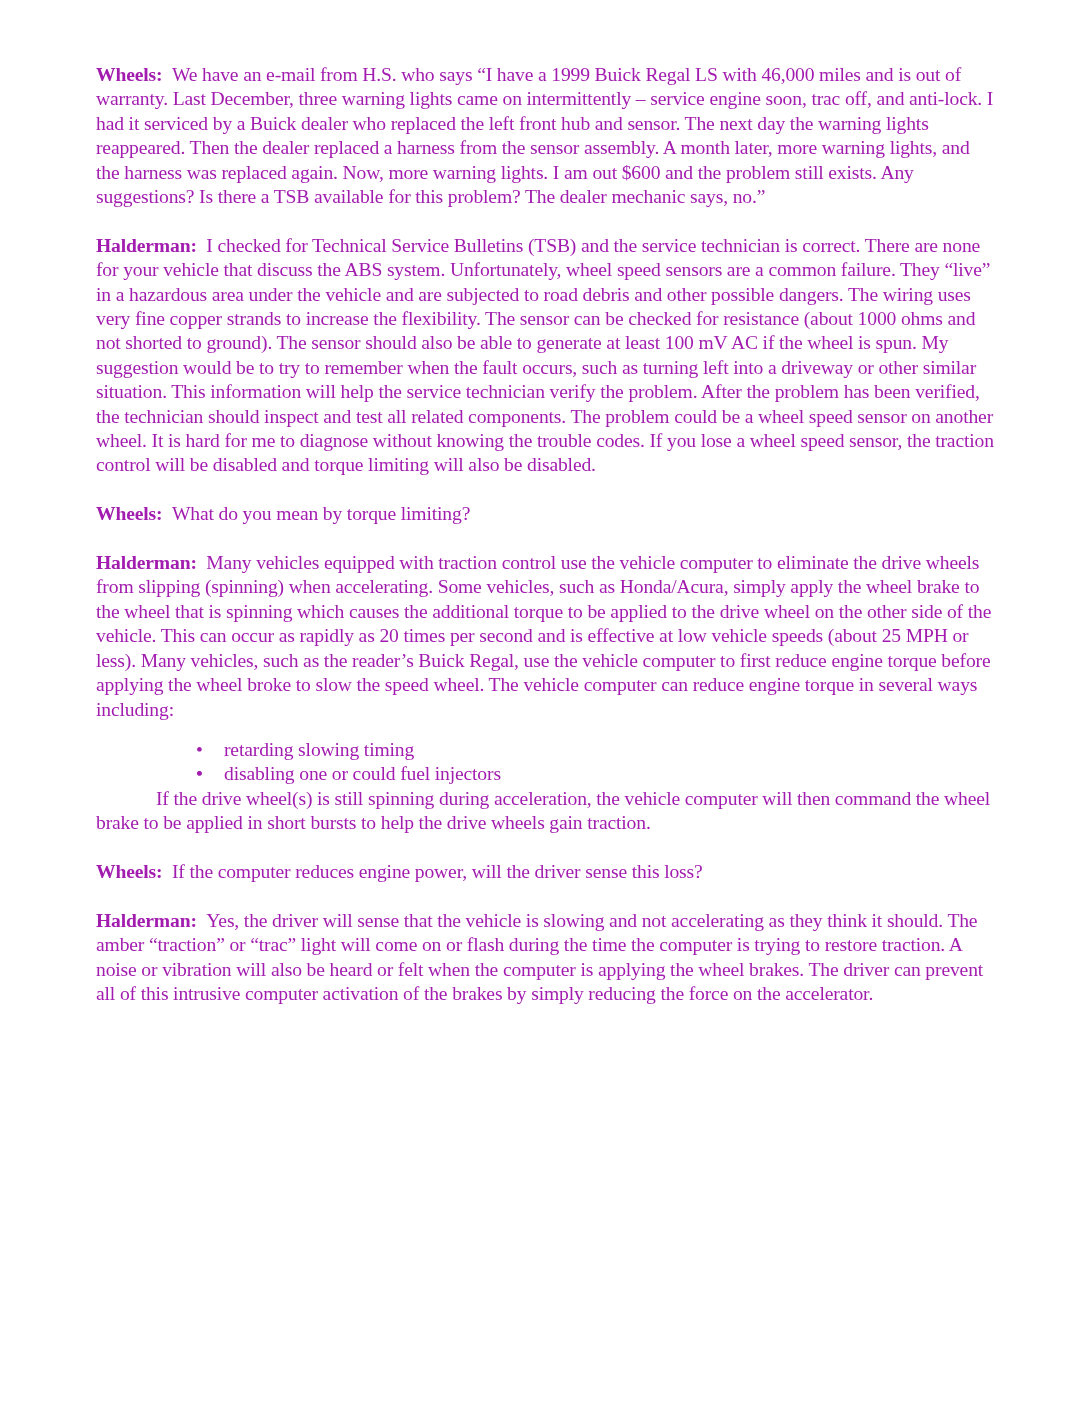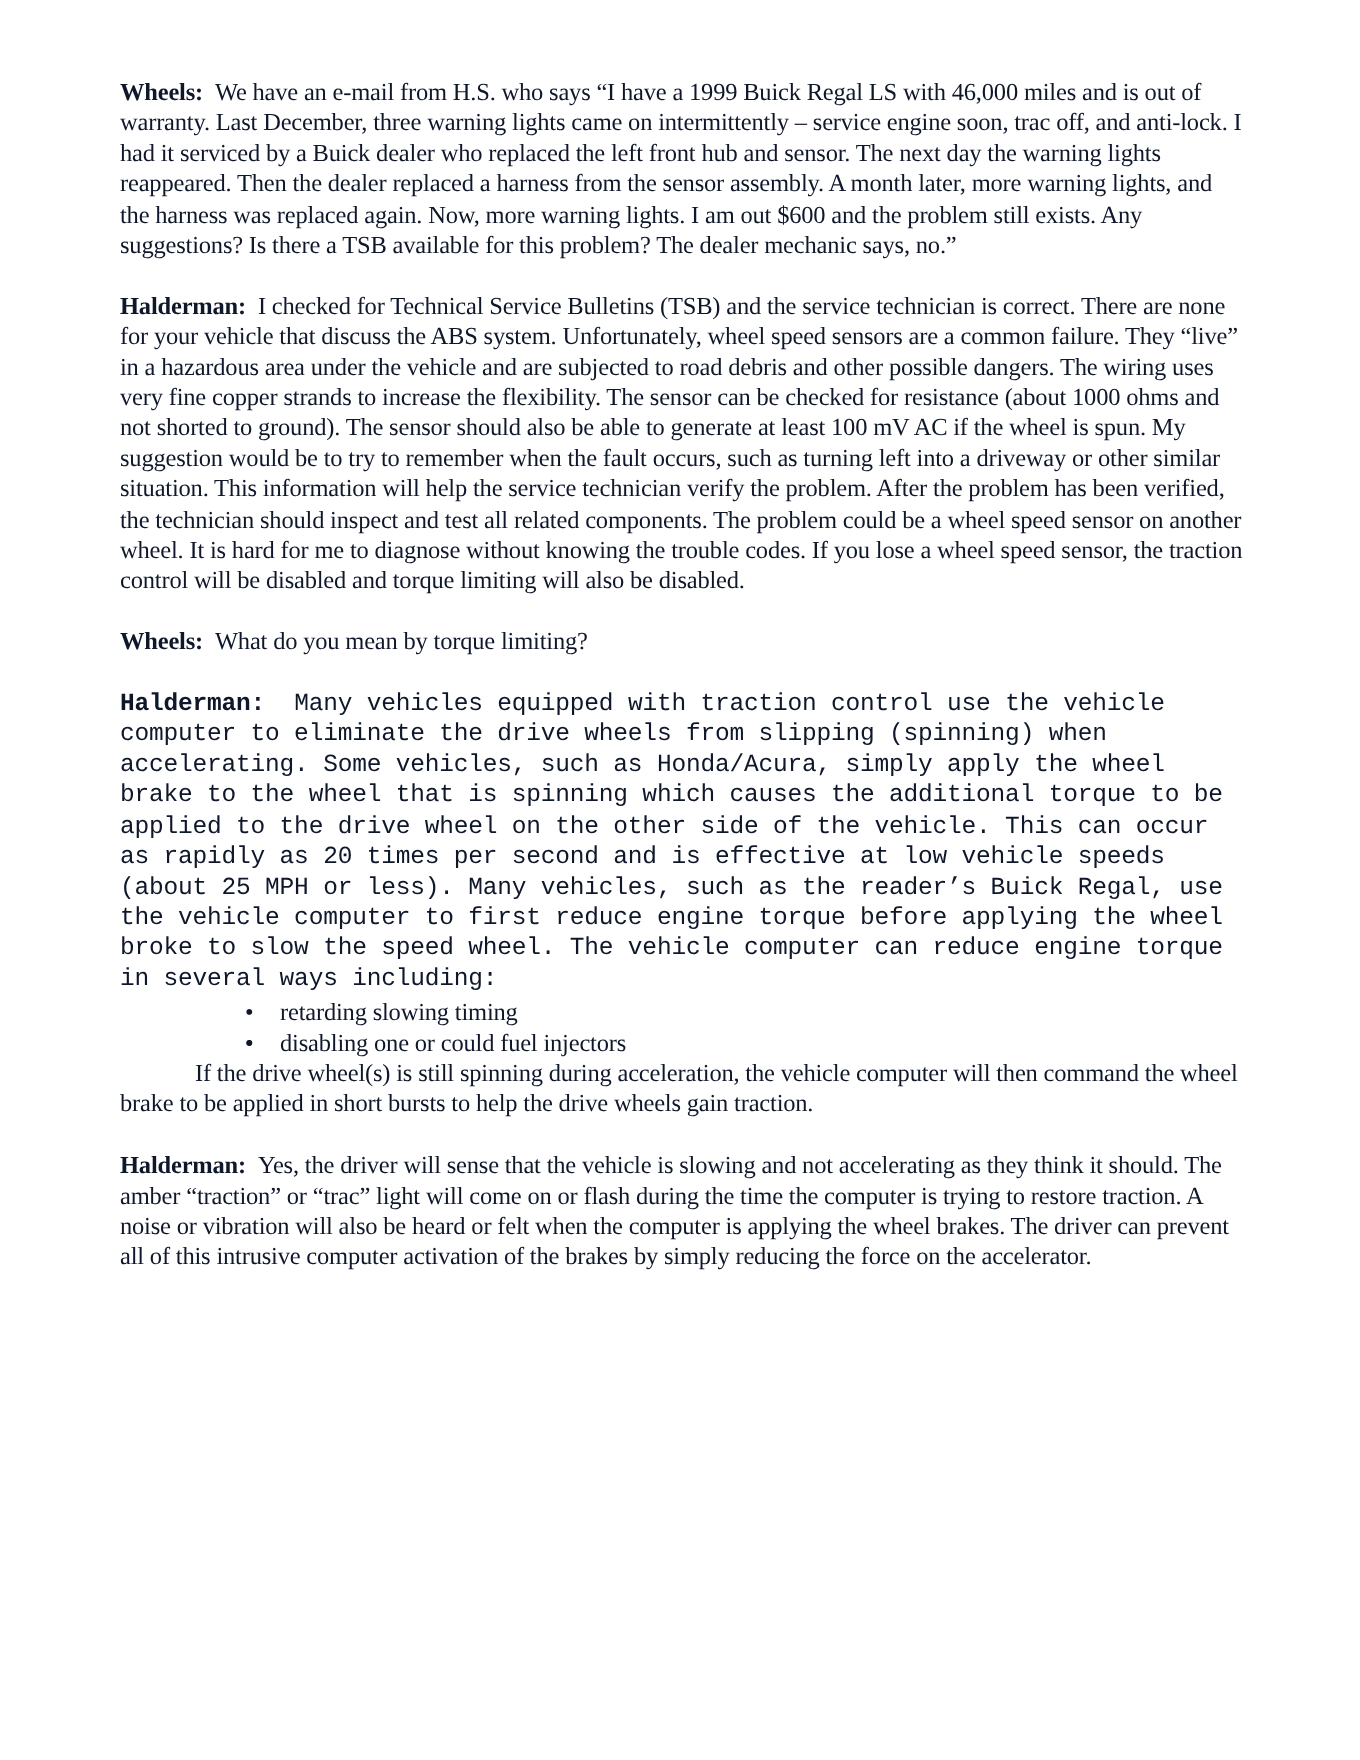--- a/index.html
+++ b/index.html
@@ -14,21 +14,21 @@
       overflow: hidden;
     }
     .page {
       position: absolute;
       left: 96px;
       top: 63px;
       width: 900px;
       font-family: "Liberation Serif", "DejaVu Serif", serif;
       font-size: 19.6px;
       line-height: 24.4px;
-      color: #0f172a;
+      color: #a21caf;
       letter-spacing: -0.15px;
     }
     .para {
       margin: 0 0 24.4px 0;
     }
     .speaker {
       font-weight: bold;
     }
     .bullets {
       list-style: none;
@@ -41,22 +41,21 @@
     }
     .bullets li .bullet {
       position: absolute;
       left: 100px;
       top: 0;
     }
     .indent-line {
       text-indent: 60px;
     }
     .no-gap {
-      margin-bottom: 4px;
-      font-family: Liberation Mono, monospace;
+      margin-bottom: 16px;
     }
   </style>
 </head>
 <body>
 
 <div class="page">
 
   <p class="para">
     <span class="speaker">Wheels:</span>&nbsp;&nbsp;<span>We have an e-mail from H.S. who says “I have a 1999 Buick Regal LS with 46,000 miles and is out of warranty.  Last December, three warning lights came on intermittently – service engine soon, trac off, and anti-lock.  I had it serviced by a Buick dealer who replaced the left front hub and sensor.  The next day the warning lights reappeared.  Then the dealer replaced a harness from the sensor assembly.  A month later, more warning lights, and the harness was replaced again.  Now, more warning lights.  I am out $600 and the problem still exists.  Any suggestions?  Is there a TSB available for this problem?  The dealer mechanic says, no.”</span>
   </p>
@@ -82,18 +81,21 @@
         <span class="bullet">•</span>
       </li>
       <li>
         <span class="bullet">•</span>
         <span>disabling one or could fuel injectors</span>
       </li>
     </ul>
     <div class="indent-line">If the drive wheel(s) is still spinning during acceleration, the vehicle computer will then command the wheel brake to be applied in short bursts to help the drive wheels gain traction.</div>
   </div>
 
+  <p class="para">
+    <span class="speaker">Wheels:</span>&nbsp;&nbsp;<span>If the computer reduces engine power, will the driver sense this loss?</span>
+  </p>
 
   <p class="para">
     <span class="speaker">Halderman:</span>&nbsp;&nbsp;<span>Yes, the driver will sense that the vehicle is slowing and not accelerating as they think it should.  The amber “traction” or “trac” light will come on or flash during the time the computer is trying to restore traction.  A noise or vibration will also be heard or felt when the computer is applying the wheel brakes.  The driver can prevent all of this intrusive computer activation of the brakes by simply reducing the force on the accelerator.</span>
   </p>
 
 </div>
 
 </body></html>

